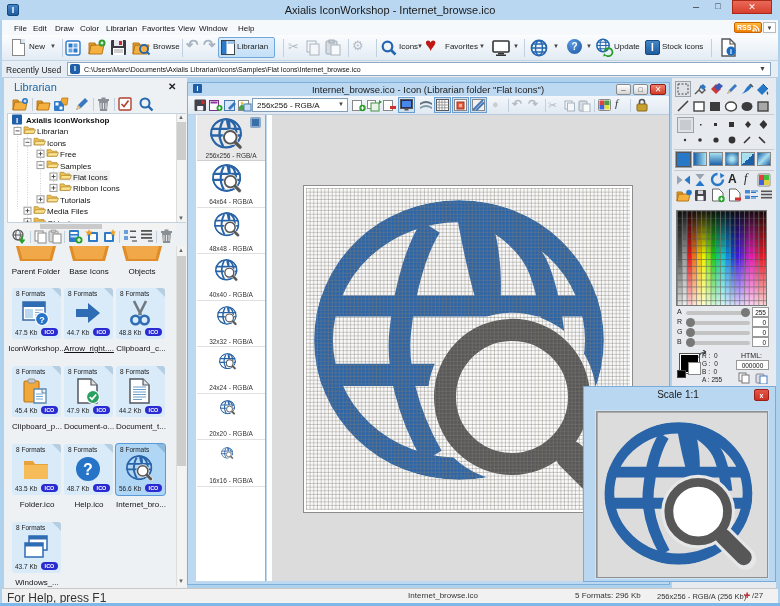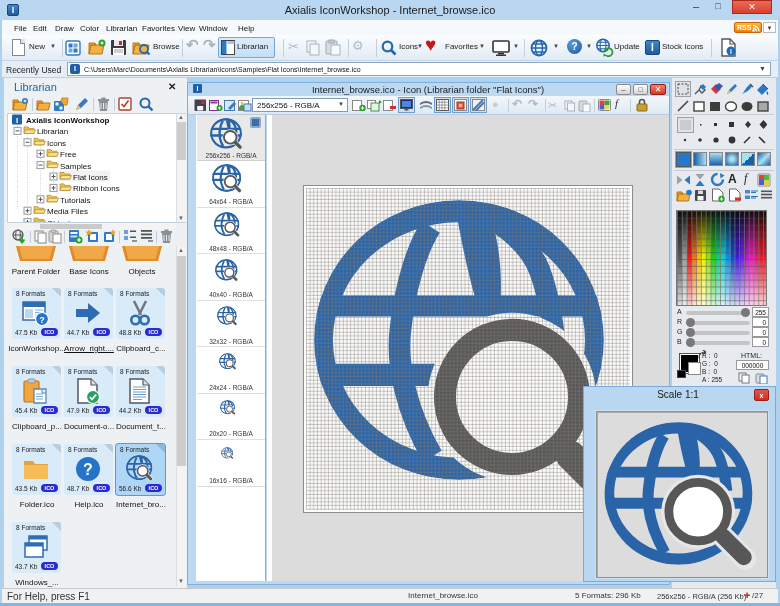--- a/index.html
+++ b/index.html
@@ -840,21 +840,21 @@
 <div class="abs" style="left:583px;top:386px;width:193px;height:196px;background:#b9d7f1;border:1px solid #79abdd;"></div>
 <div class="t" style="left:678px;top:389px;transform:translateX(-50%);font-size:10px;color:#1a1a1a;">Scale 1:1</div>
 <div class="abs" style="left:754px;top:389px;width:15px;height:12px;background:linear-gradient(#e4574a,#cc3122);border:1px solid #9c1f16;border-radius:2px;text-align:center;font-size:7px;line-height:11px;color:#fff;font-weight:bold;">x</div>
 <div class="abs" style="left:596px;top:411px;width:172px;height:167px;background:#dcdcdc;border:1px solid #909090;box-shadow:inset 1px 1px 0 rgba(120,120,120,.5), 0 0 0 1px #cfe2f2;">
   <svg width="170" height="165" viewBox="0 0 170 165" style="position:absolute;left:0;top:0;">
     <use href="#icon11" x="7" y="10" width="158" height="158"></use>
   </svg>
 </div>
 
 <div class="abs" style="left:2px;top:588px;width:776px;height:15px;background:#f1f1f1;border-top:1px solid #c8c8c8;"></div>
-<div class="t" style="left:7px;top:591px;font-size:10px;color:#333;">For Help, press F1</div>
+<div class="t" style="left:7px;top:591px;font-size:12px;color:#333;text-decoration:underline;">For Help, press F1</div>
 <div class="t" style="left:443px;top:591px;transform:translateX(-50%);font-size:8px;color:#333;">Internet_browse.ico</div>
 <div class="t" style="left:575px;top:591px;font-size:8px;color:#333;">5 Formats: 296 Kb</div>
 <div class="t" style="left:657px;top:591.5px;font-size:7.5px;color:#333;">256x256 - RGB/A (256 Kb)</div>
 <div class="t" style="left:744px;top:591px;font-size:7.5px;color:#c03030;">✚</div>
 <div class="t" style="left:752px;top:591px;font-size:8px;color:#333;">/27</div>
 <div class="abs" style="left:0;top:603px;width:780px;height:3px;background:#7db8e8;"></div>
 
 <svg width="0" height="0" style="position:absolute;">
 <defs>
 <clipPath id="gclip">

